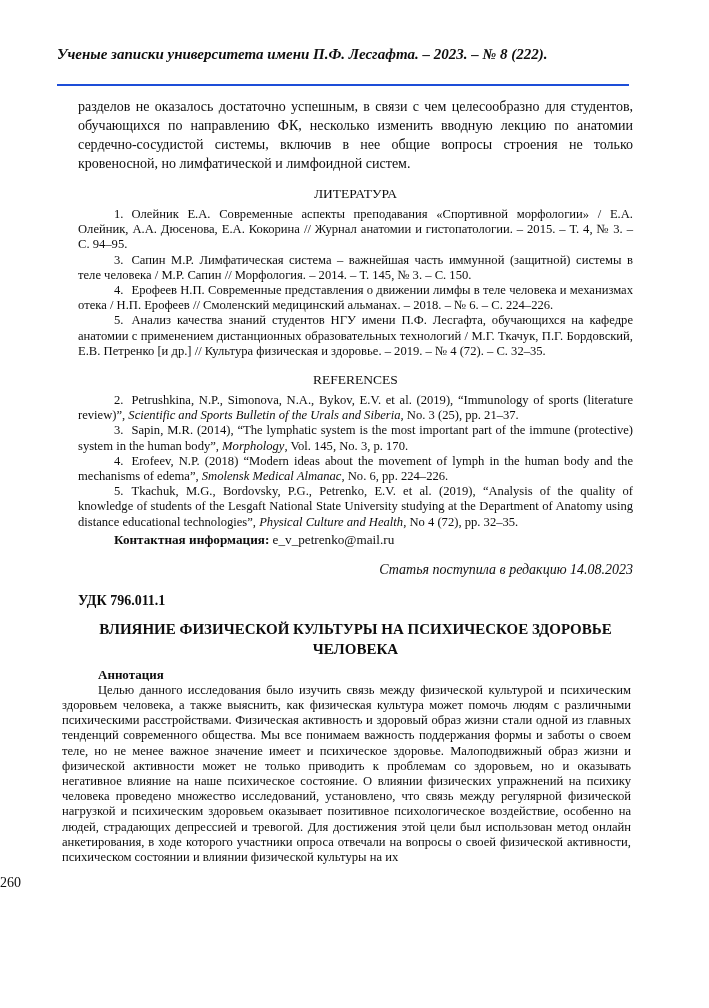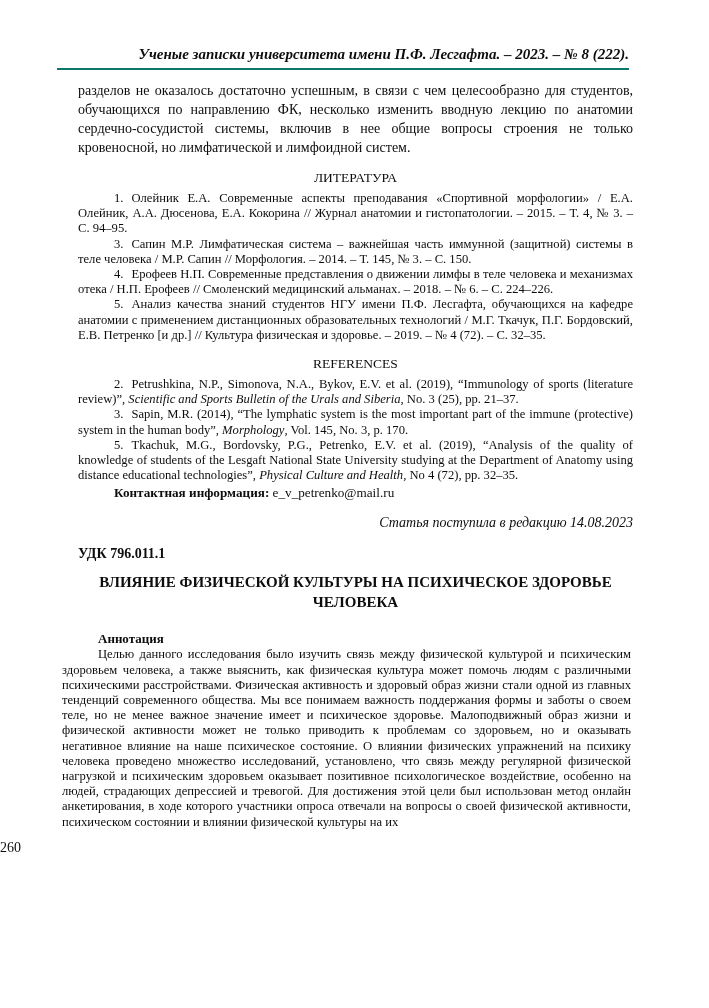--- a/index.html
+++ b/index.html
@@ -6,25 +6,25 @@
   body{
     width:709px;height:1008px;overflow:hidden;
     font-family:"Liberation Serif","DejaVu Serif",serif;
     color:#0d0d0d;
     -webkit-font-smoothing:antialiased;
   }
   .page{width:709px;height:1008px;position:relative;box-sizing:border-box;padding-top:44px;}
   
   .running-head{
     margin:0 80px 0 57px;
-    text-align:right;
+    text-align:left;
     font-size:15px;line-height:20px;
     font-weight:bold;font-style:italic;
-    border-bottom:2px solid #0f766e;
-    padding-bottom:4px;
+    border-bottom:2px solid #1d4ed8;
+    padding-bottom:20px;
   }
   
   .main{margin:0 76px 0 78px;}
   p{margin:0;}
   .body-text{
     margin-top:11px;
     font-size:14px;line-height:19px;
     text-align:justify;
   }
   .sec-heading{
@@ -56,21 +56,21 @@
     text-align:center;
   }
   .author-line{
     margin-top:1px;
     font-size:15px;line-height:19px;
     text-align:center;font-style:italic;
   }
   .author-line .author-name{font-weight:bold;}
   .annotation-block{margin:0 78px 0 62px;}
   .annot-heading{
-    margin-top:19px;
+    margin-top:8px;
     font-size:13px;line-height:16px;font-weight:bold;
     text-indent:36px;
   }
   .annot-text{
     font-size:12.6px;line-height:15.2px;
     text-align:justify;text-indent:36px;
   }
   .page-number{
     margin-top:9px;
     font-size:14px;line-height:17px;
@@ -93,20 +93,21 @@
 
     <p class="ref"><span class="num">1.</span><span>Олейник Е.А. Современные аспекты преподавания «Спортивной морфологии» / Е.А. Олейник, А.А. Дюсенова, Е.А. Кокорина // Журнал анатомии и гистопатологии. – 2015. – Т. 4, № 3. – С. 94–95.</span></p>
     <p class="ref"><span class="num">3.</span><span>Сапин М.Р. Лимфатическая система – важнейшая часть иммунной (защитной) системы в теле человека / М.Р. Сапин // Морфология. – 2014. – Т. 145, № 3. – С. 150.</span></p>
     <p class="ref"><span class="num">4.</span><span>Ерофеев Н.П. Современные представления о движении лимфы в теле человека и механизмах отека / Н.П. Ерофеев // Смоленский медицинский альманах. – 2018. – № 6. – С. 224–226.</span></p>
     <p class="ref"><span class="num">5.</span><span>Анализ качества знаний студентов НГУ имени П.Ф. Лесгафта, обучающихся на кафедре анатомии с применением дистанционных образовательных технологий / М.Г. Ткачук, П.Г. Бордовский, Е.В. Петренко [и др.] // Культура физическая и здоровье. – 2019. – № 4 (72). – С. 32–35.</span></p>
 
     <h2 class="sec-heading">REFERENCES</h2>
 
     <p class="ref"><span class="num">2.</span><span>Petrushkina, N.P., Simonova, N.A., Bykov, E.V. et al. (2019), “Immunology of sports (literature review)”, </span><i>Scientific and Sports Bulletin of the Urals and Siberia</i><span>, No. 3 (25), pp. 21–37.</span></p>
     <p class="ref"><span class="num">3.</span><span>Sapin, M.R. (2014), “The lymphatic system is the most important part of the immune (protective) system in the human body”, </span><i>Morphology</i><span>, Vol. 145, No. 3, p. 170.</span></p>
+    <p class="ref"><span class="num">4.</span><span>Erofeev, N.P. (2018) “Modern ideas about the movement of lymph in the human body and the mechanisms of edema”, </span><i>Smolensk Medical Almanac</i><span>, No. 6, pp. 224–226.</span></p>
     <p class="ref"><span class="num">5.</span><span>Tkachuk, M.G., Bordovsky, P.G., Petrenko, E.V. et al. (2019), “Analysis of the quality of knowledge of students of the Lesgaft National State University studying at the Department of Anatomy using distance educational technologies”, </span><i>Physical Culture and Health</i><span>, No 4 (72), pp. 32–35.</span></p>
 
     <p class="contact-line"><b>Контактная информация:</b> <span>e_v_petrenko@mail.ru</span></p>
 
     <p class="received">Статья поступила в редакцию 14.08.2023</p>
 
     <p class="udc">УДК 796.011.1</p>
 
     <h1 class="article-title">ВЛИЯНИЕ ФИЗИЧЕСКОЙ КУЛЬТУРЫ НА ПСИХИЧЕСКОЕ ЗДОРОВЬЕ ЧЕЛОВЕКА</h1>
 

